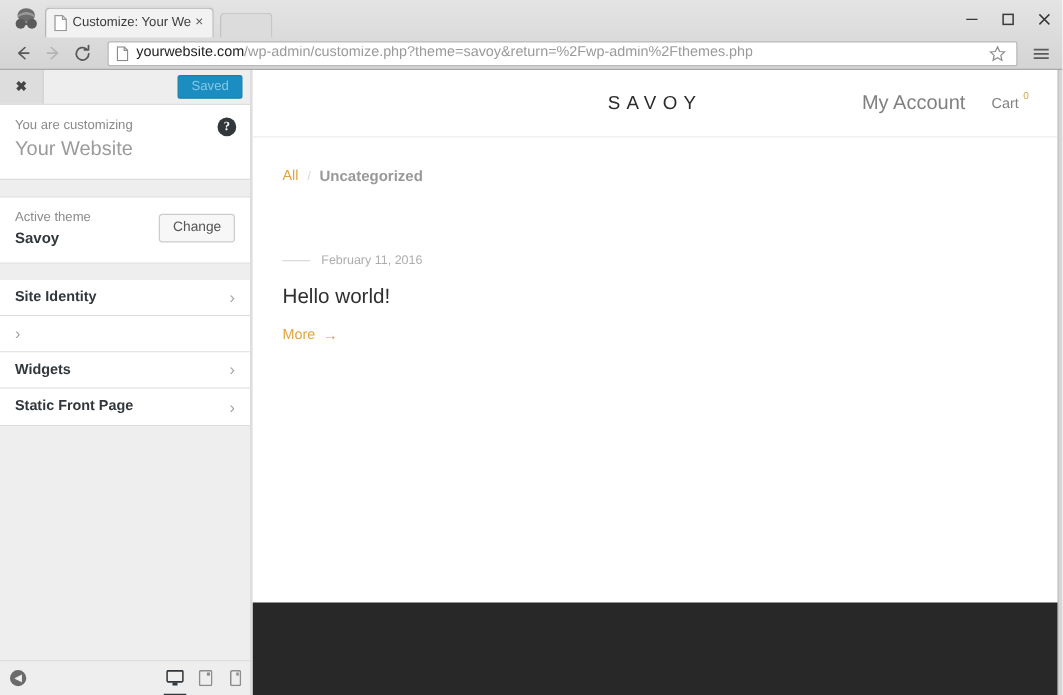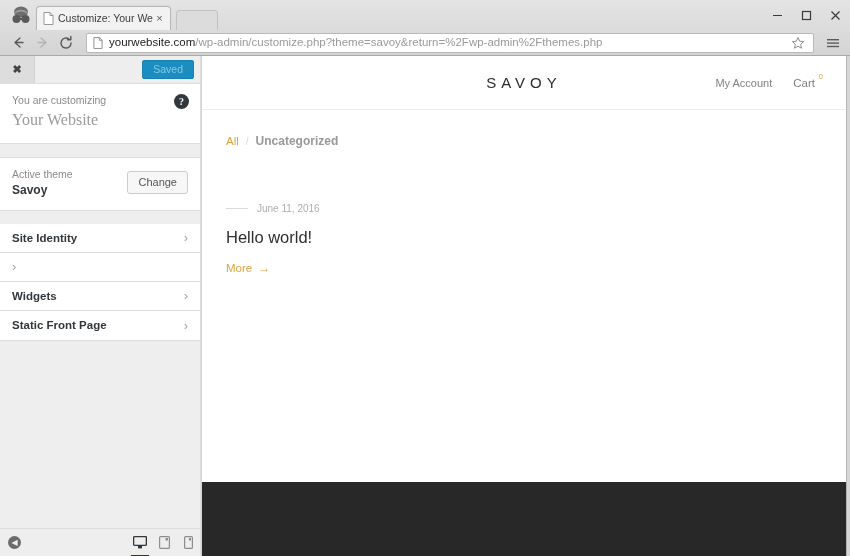--- a/index.html
+++ b/index.html
@@ -105,21 +105,21 @@
     font-size:10.5px; border-radius:2px;
     padding:3px 10px 4px; line-height:1;
     border:1px solid #1a82b0;
   }
   .sb-panel {
     background:#ffffff; border-bottom:1px solid #dddddd; flex:none;
     padding:10px 12px 12px; position:relative;
   }
   .customizing-label { font-size:10.5px; color:#8a8a8a; line-height:1.3; }
   .site-title {
-    font-size:16px; color:#9b9b9b; font-weight:400; line-height:1.4; margin-top:1px;font-family:Liberation Serif, serif;
+    font-size:16px; color:#9b9b9b; font-weight:400; line-height:1.4; margin-top:1px;
   }
   .help-icon {
     position:absolute; right:11px; top:10px; width:15px; height:15px;
     border-radius:50%; background:#32373c; color:#fff;
     font-size:10px; font-weight:bold; line-height:15px; text-align:center;
     font-family:"Liberation Serif", serif;
   }
   .sb-gap { height:13px; background:#eeeeee; flex:none; }
   .theme-panel {
     background:#ffffff; border-top:1px solid #dddddd; border-bottom:1px solid #dddddd;
@@ -173,21 +173,21 @@
     display:flex; align-items:center; padding:0 24px;
     position:relative;
   }
   .logo {
     position:absolute; left:0; right:0; text-align:center;
     font-size:15px; letter-spacing:5px; color:#2b2b2b; font-weight:400;
   }
   .header-nav {
     margin-left:auto; display:flex; align-items:center; gap:21px; position:relative; z-index:2;
   }
-  .nav-link { font-size:11px; color:#808080; }
+  .nav-link { font-size:16px; color:#808080; }
   .cart-link { font-size:11.5px; color:#808080; position:relative; padding-right:7px; }
   .cart-count {
     position:absolute; right:-1px; top:-5px; font-size:8px; color:#d6a450;
   }
 
   .breadcrumb { padding:24px 24px 0; display:flex; align-items:center; gap:7px; }
   .crumb-all { font-size:11.5px; color:#e2a33c; }
   .crumb-sep { font-size:10px; color:#d8d8d8; }
   .crumb-cat { font-size:12px; color:#999999;font-weight:bold; }
 
@@ -386,21 +386,21 @@
 
     <div class="breadcrumb">
       <span class="crumb-all">All</span>
       <span class="crumb-sep">/</span>
       <span class="crumb-cat">Uncategorized</span>
     </div>
 
     <div class="post">
       <div class="post-meta">
         <span class="meta-dash"></span>
-        <span class="post-date">June 11, 2016</span>
+        <span class="post-date">February 11, 2016</span>
       </div>
       <h2 class="post-title">Hello world!</h2>
       <a class="more-link">
           <span>More</span>
           <span class="more-arrow">→</span>
         </a>
     </div>
 
     <div class="site-footer"></div>
   </div>

